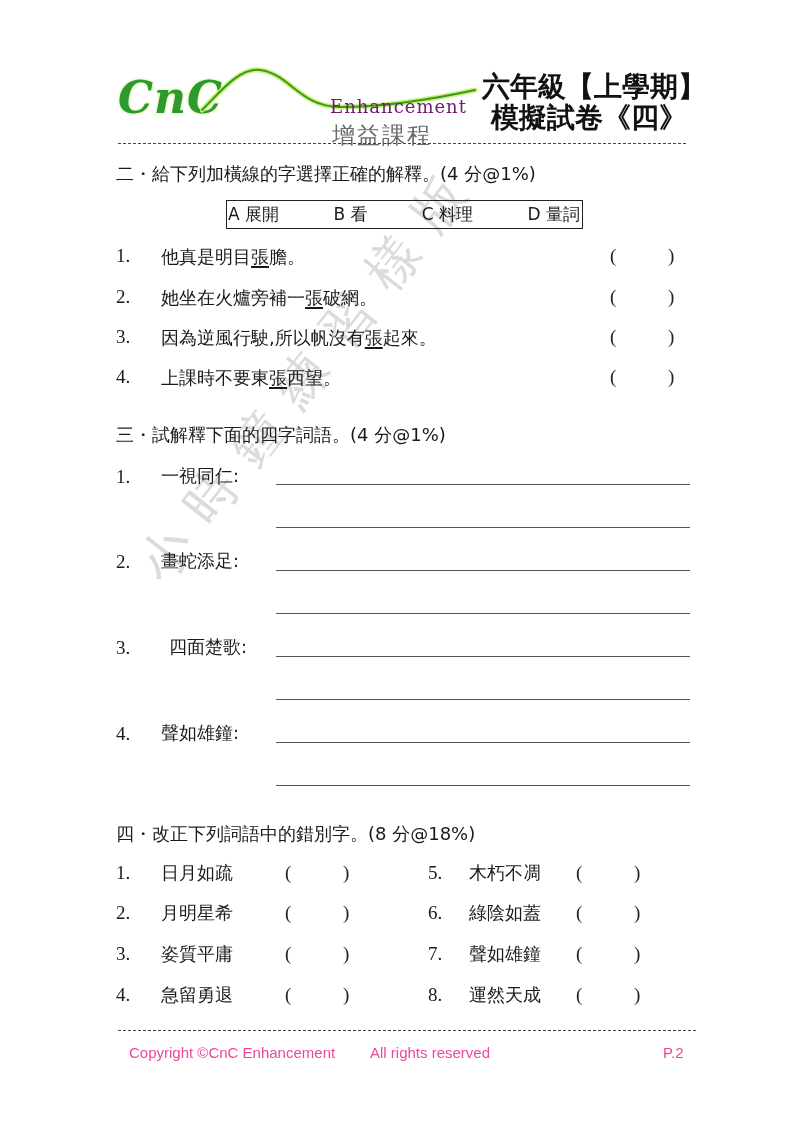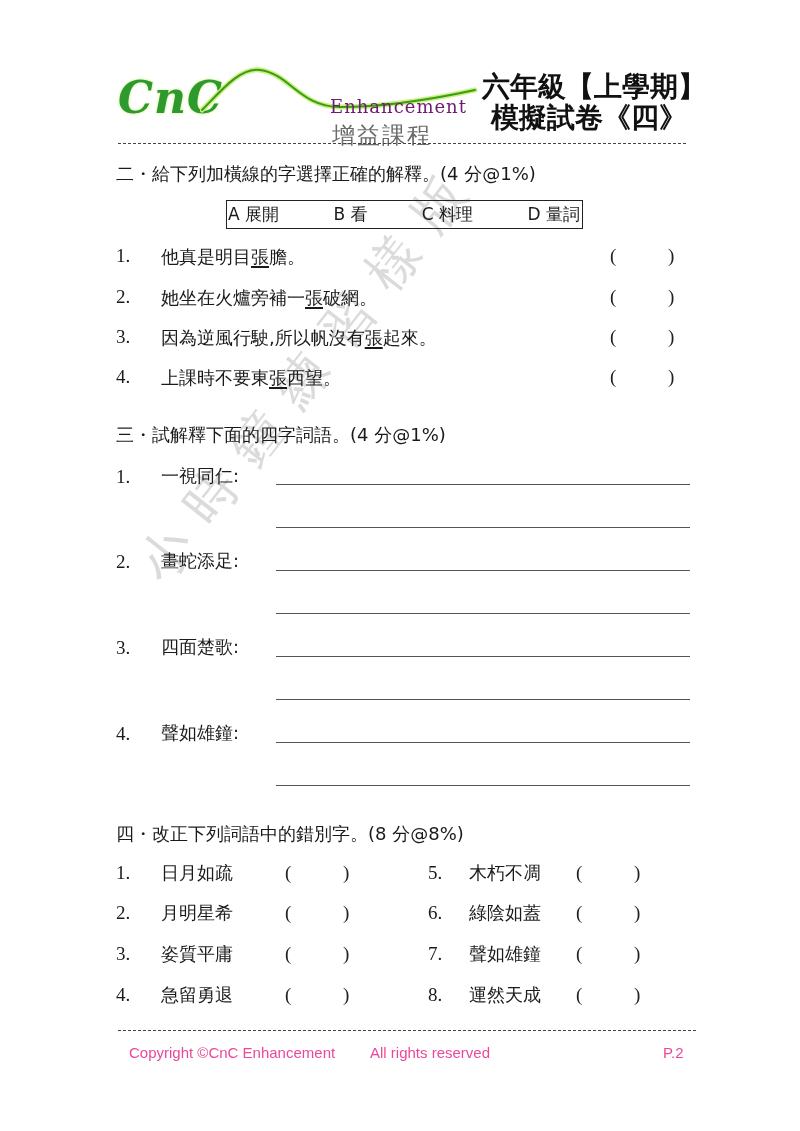--- a/index.html
+++ b/index.html
@@ -154,30 +154,30 @@
 <div class="abs text" style="left:161px; top:464px;">一視同仁:</div>
 <div class="abs answer-line" style="left:276px; top:484px; width:414px;"></div>
 <div class="abs answer-line" style="left:276px; top:527px; width:414px;"></div>
 
 <div class="abs num" style="left:116px; top:551px;">2.</div>
 <div class="abs text" style="left:161px; top:549px;">畫蛇添足:</div>
 <div class="abs answer-line" style="left:276px; top:570px; width:414px;"></div>
 <div class="abs answer-line" style="left:276px; top:613px; width:414px;"></div>
 
 <div class="abs num" style="left:116px; top:637px;">3.</div>
-<div class="abs text" style="left:161px; top:635px;">四面楚歌:</div>
+<div class="abs text" style="left:169px; top:635px;">四面楚歌:</div>
 <div class="abs answer-line" style="left:276px; top:656px; width:414px;"></div>
 <div class="abs answer-line" style="left:276px; top:699px; width:414px;"></div>
 
 <div class="abs num" style="left:116px; top:723px;">4.</div>
 <div class="abs text" style="left:161px; top:721px;">聲如雄鐘:</div>
 <div class="abs answer-line" style="left:276px; top:742px; width:414px;"></div>
 <div class="abs answer-line" style="left:276px; top:785px; width:414px;"></div>
 
-<div class="abs section-title" style="left:116px; top:822px;">四・改正下列詞語中的錯別字。(8 分@8%)</div>
+<div class="abs section-title" style="left:116px; top:822px;">四・改正下列詞語中的錯別字。(8 分@18%)</div>
 
 <div class="abs num" style="left:116px; top:862px;">1.</div>
 <div class="abs text" style="left:161px; top:861px;">日月如疏</div>
 <div class="abs paren" style="left:285px; top:862px;">(</div>
 <div class="abs paren" style="left:343px; top:862px;">)</div>
 <div class="abs" style="left:297px; top:863px; width:44px; height:22px;"></div>
 
 <div class="abs num" style="left:116px; top:902px;">2.</div>
 <div class="abs text" style="left:161px; top:901px;">月明星希</div>
 <div class="abs paren" style="left:285px; top:902px;">(</div>

